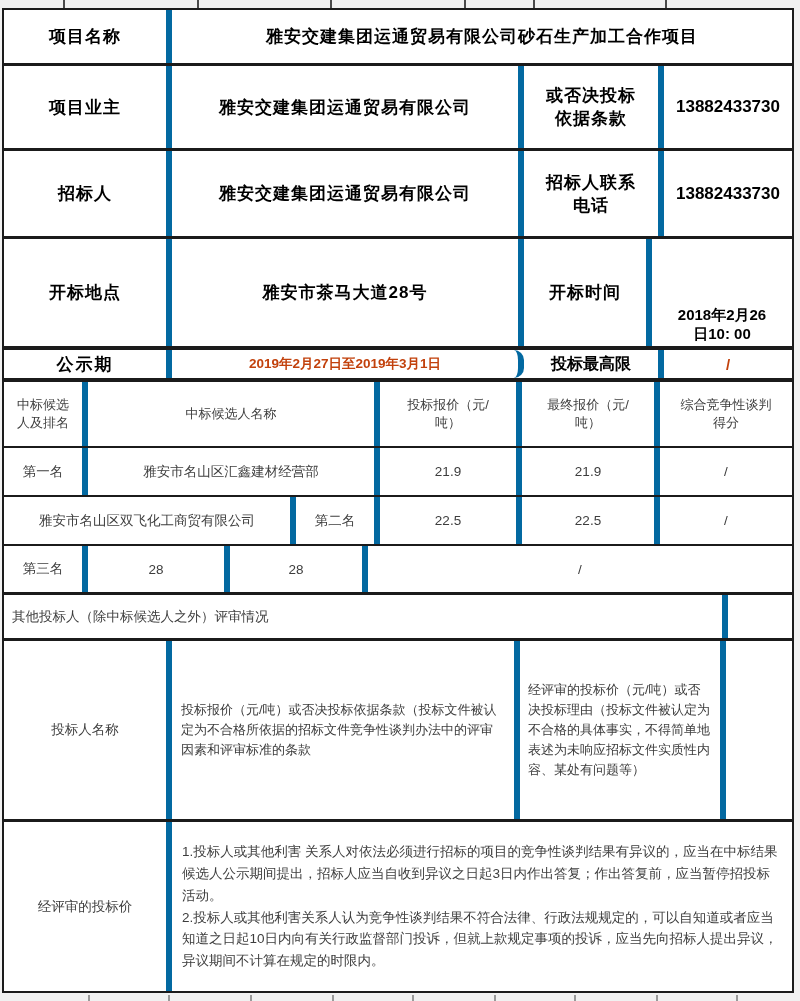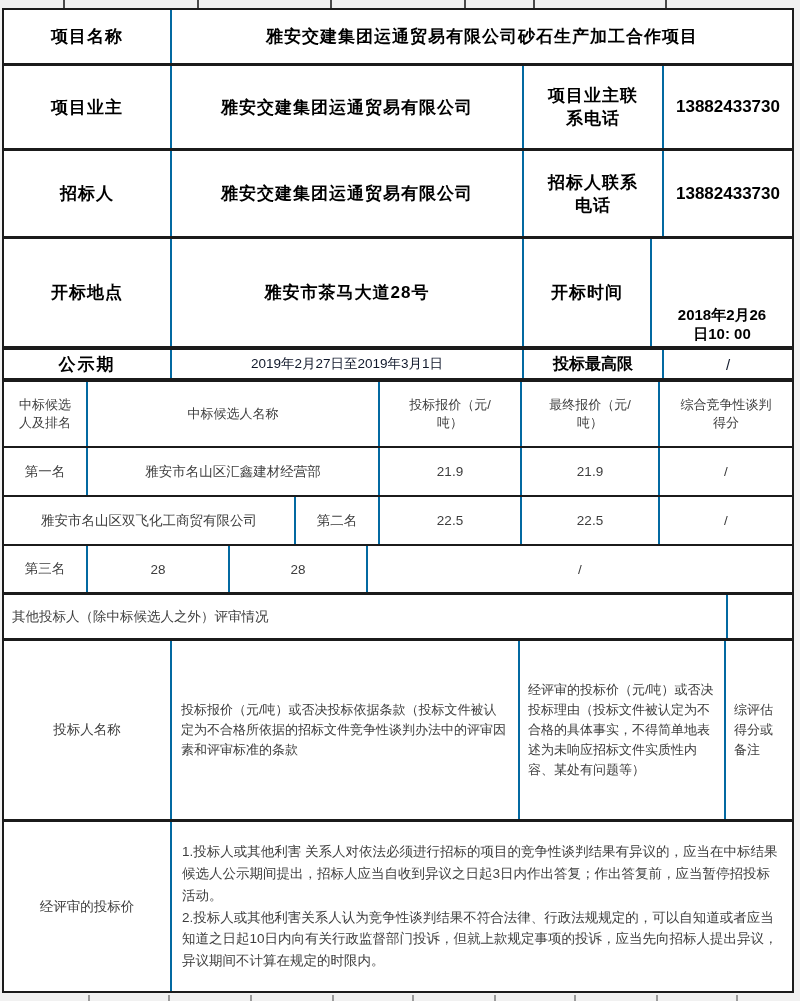--- a/index.html
+++ b/index.html
@@ -13,30 +13,30 @@
   .table{
     position:absolute;left:2px;top:8px;width:792px;
     border:2px solid #1b1b1b;background:#ffffff;
     box-sizing:border-box;
   }
   .row{display:flex;box-sizing:border-box;border-bottom:2px solid #1b1b1b;}
   .row.bb3{border-bottom-width:3px;}
   .row.bb4{border-bottom-width:4px;}
   .row.bb0{border-bottom:none;}
   .cell{
-    box-sizing:border-box;border-right:2px solid #0369a1;
+    box-sizing:border-box;border-right:6px solid #0369a1;
     display:flex;align-items:center;justify-content:center;
     text-align:center;padding:2px 6px;overflow:hidden;
   }
   .cell.last{border-right:none;flex:1;}
   .cell.left{justify-content:flex-start;text-align:left;}
   
   .fA{font-weight:bold;font-size:17px;color:#000;letter-spacing:1px;}
   .fA-dt{font-weight:bold;font-size:15px;color:#000;letter-spacing:0;align-items:flex-end;}
-  .fA-date{font-weight:normal;font-size:13.5px;color:#0f172a;letter-spacing:0;}
+  .fA-date{font-weight:bold;font-size:13.5px;color:#c2410c;letter-spacing:0;border-radius:10px;}
   .fA-lim{font-weight:bold;font-size:16px;color:#000;}
   
   .fB{font-size:13px;color:#3d3d3d;}
   .fB2{font-size:13.5px;color:#3d3d3d;}
   .wrap92{display:inline-block;max-width:92px;}
   .wrap58{display:inline-block;max-width:58px;}
   .wrap82{display:inline-block;max-width:82px;}
   .wrap95{display:inline-block;max-width:95px;}
   .wrap42{display:inline-block;max-width:44px;}
   .paras{line-height:1.62;border-radius:16px;}
@@ -58,21 +58,21 @@
 
   <div class="row bb3" style="height:56px">
     <div class="cell fA" style="width:168px">项目名称</div>
     <div class="cell last fA">雅安交建集团运通贸易有限公司砂石生产加工合作项目</div>
   </div>
 
   <div class="row bb3" style="height:85px">
     <div class="cell fA" style="width:168px">项目业主</div>
     <div class="cell fA" style="width:352px">雅安交建集团运通贸易有限公司</div>
     <div class="cell fA" style="width:140px">
-        <span class="wrap92">项目业主联系电话</span>
+        <span class="wrap92">或否决投标依据条款</span>
       </div>
     <div class="cell last fA" style="letter-spacing:0">13882433730</div>
   </div>
 
   <div class="row bb3" style="height:88px">
     <div class="cell fA" style="width:168px">招标人</div>
     <div class="cell fA" style="width:352px">雅安交建集团运通贸易有限公司</div>
     <div class="cell fA" style="width:140px">
         <span class="wrap92">招标人联系电话</span>
       </div>
@@ -138,23 +138,20 @@
 
   <div class="row bb3" style="height:46px">
     <div class="cell left fB2" style="width:724px;padding-left:8px">其他投标人（除中标候选人之外）评审情况</div>
     <div class="cell last fB2"></div>
   </div>
 
   <div class="row bb3" style="height:181px">
     <div class="cell fB2" style="width:168px">投标人名称</div>
     <div class="cell left fB" style="width:348px;padding:24px 9px;line-height:1.55">投标报价（元/吨）或否决投标依据条款（投标文件被认定为不合格所依据的招标文件竞争性谈判办法中的评审因素和评审标准的条款</div>
     <div class="cell left fB" style="width:206px;padding:8px 8px;line-height:1.55">经评审的投标价（元/吨）或否决投标理由（投标文件被认定为不合格的具体事实，不得简单地表述为未响应招标文件实质性内容、某处有问题等）</div>
-    <div class="cell last left fB" style="padding:4px 8px;line-height:1.55">
-        <span class="wrap42">综评估得分或备注</span>
-      </div>
   </div>
 
   <div class="row bb0" style="height:169px">
     <div class="cell fB2" style="width:168px">经评审的投标价</div>
     <div class="cell last left fB2 paras" style="padding:6px 10px">
       <div>
         <div>1.投标人或其他利害 关系人对依法必须进行招标的项目的竞争性谈判结果有异议的，应当在中标结果候选人公示期间提出，招标人应当自收到异议之日起3日内作出答复；作出答复前，应当暂停招投标活动。</div>
         <div>2.投标人或其他利害关系人认为竞争性谈判结果不符合法律、行政法规规定的，可以自知道或者应当知道之日起10日内向有关行政监督部门投诉，但就上款规定事项的投诉，应当先向招标人提出异议，异议期间不计算在规定的时限内。</div>
       </div>
     </div>

